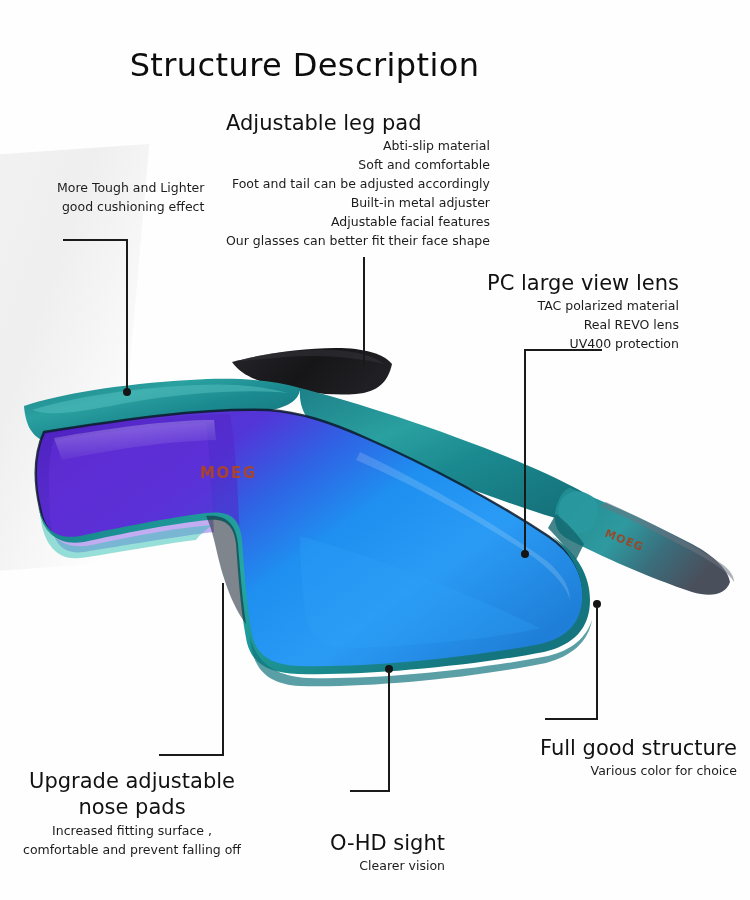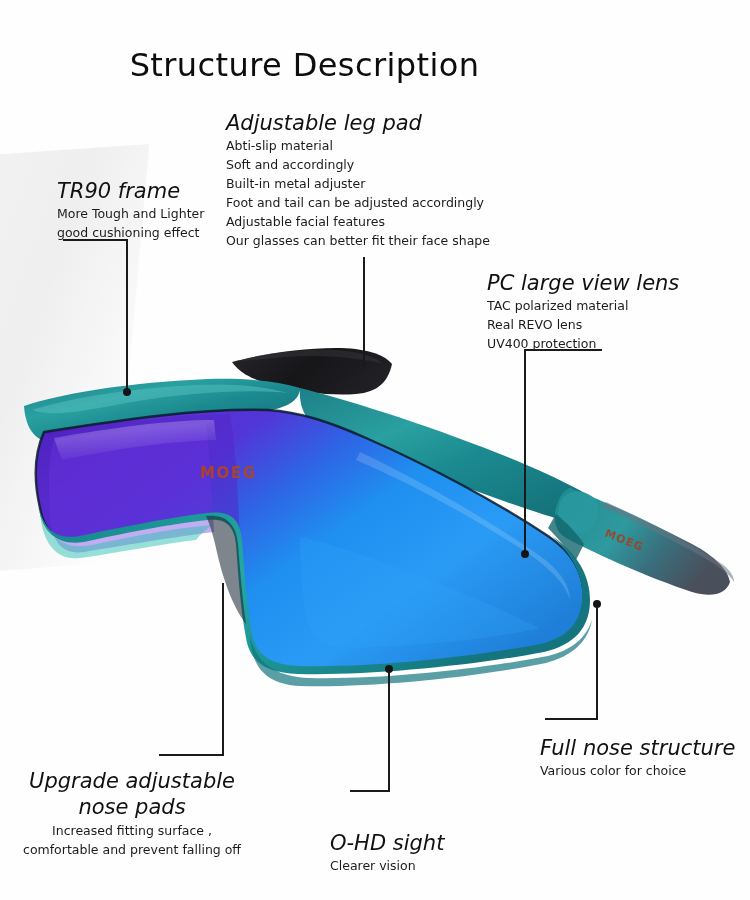--- a/index.html
+++ b/index.html
@@ -45,27 +45,27 @@
   }
 
   
   .callout { position: absolute; }
   .callout .c-head {
     font-size: 21px;
     font-weight: 400;
     color: #111111;
     line-height: 1.26;
     white-space: nowrap;
-    font-style: italic;
   }
   .callout .c-line {
     font-size: 12.5px;
     line-height: 1.52;
     color: #1c1c1c;
     white-space: nowrap;
+    text-align: right;
   }
   .callout.ta-right .c-head,
   .callout.ta-right .c-line { text-align: center; }
   .callout.wrap .c-head { white-space: normal; }
 
   #callout-leg-pad { left: 226px; top: 110px; }
   #callout-tr90    { left: 57px;  top: 178px; }
   #callout-pc-lens { left: 487px; top: 270px; }
   #callout-full-frame { left: 540px; top: 735px; }
   #callout-nose-pads { left: 8px; top: 768px; width: 248px; }
@@ -289,42 +289,41 @@
   <div class="dot" style="left:385px; top:665px;"></div>
   <div class="lead v" style="left:388px; top:671px; height:120px;"></div>
   <div class="lead h" style="left:350px; top:790px; width:40px;"></div>
 
   <div class="lead v" style="left:222px; top:583px; height:172px;"></div>
   <div class="lead h" style="left:159px; top:754px; width:65px;"></div>
 
   <div class="callout" id="callout-leg-pad">
     <div class="c-head">Adjustable leg pad</div>
     <div class="c-line">Abti-slip material</div>
-    <div class="c-line">Soft and accordingly</div>
+    <div class="c-line">Soft and comfortable</div>
+    <div class="c-line">Foot and tail can be adjusted accordingly</div>
     <div class="c-line">Built-in metal adjuster</div>
-    <div class="c-line">Foot and tail can be adjusted accordingly</div>
     <div class="c-line">Adjustable facial features</div>
     <div class="c-line">Our glasses can better fit their face shape</div>
   </div>
 
   <div class="callout" id="callout-tr90">
-    <div class="c-head">TR90 frame</div>
     <div class="c-line">More Tough and Lighter</div>
     <div class="c-line">good cushioning effect</div>
   </div>
 
   <div class="callout" id="callout-pc-lens">
     <div class="c-head">PC large view lens</div>
     <div class="c-line">TAC polarized material</div>
     <div class="c-line">Real REVO lens</div>
     <div class="c-line">UV400 protection</div>
   </div>
 
   <div class="callout" id="callout-full-frame">
-    <div class="c-head">Full nose structure</div>
+    <div class="c-head">Full good structure</div>
     <div class="c-line">Various color for choice</div>
   </div>
 
   <div class="callout ta-right wrap" id="callout-nose-pads">
     <div class="c-head">Upgrade adjustable nose pads</div>
     <div class="c-line">Increased fitting surface ,</div>
     <div class="c-line">comfortable and prevent falling off</div>
   </div>
 
   <div class="callout" id="callout-ohd">

